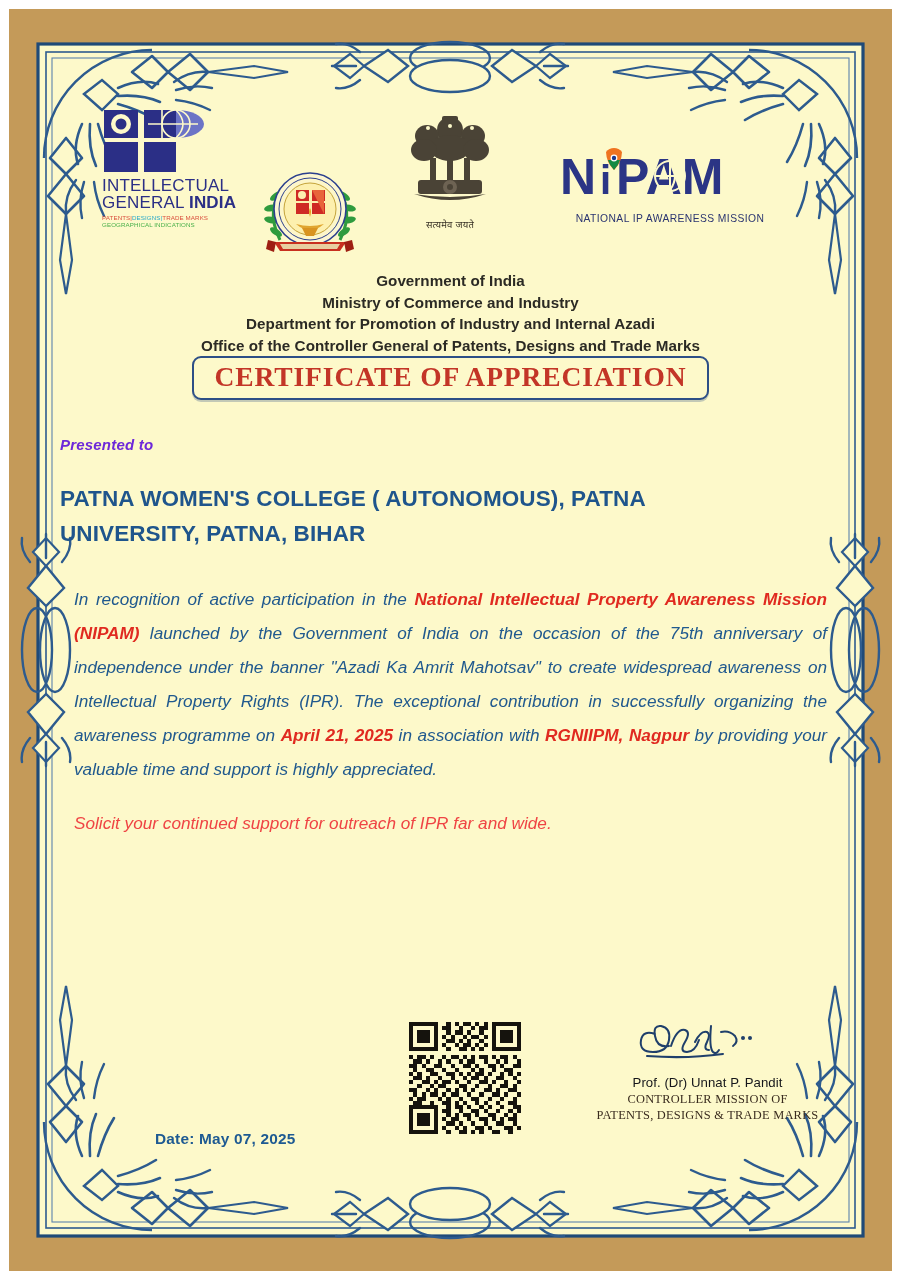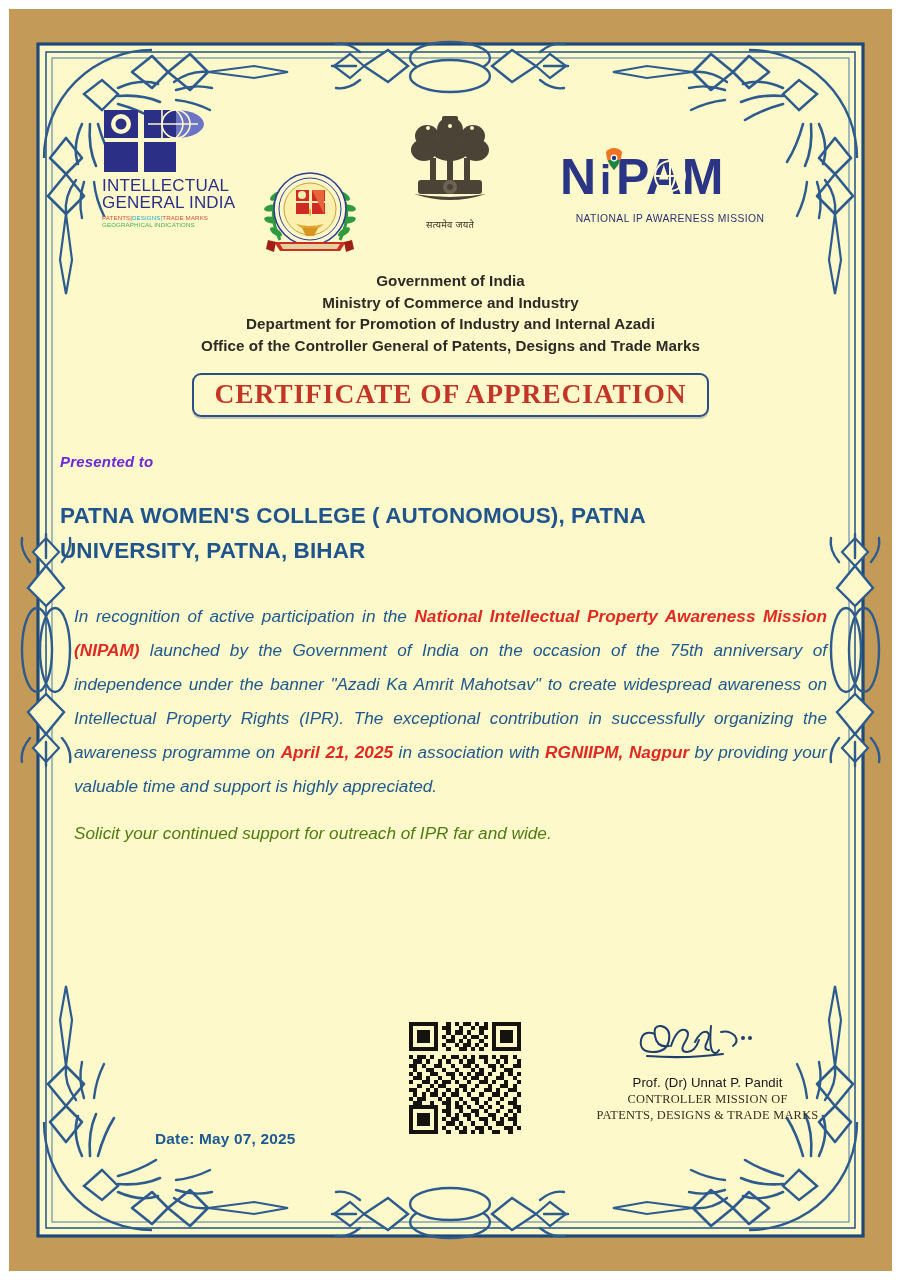--- a/index.html
+++ b/index.html
@@ -74,21 +74,21 @@
   }
   .ipindia-mark { display:block; }
   .ipindia-t1 {
     font-size: 17px;
     letter-spacing: 0.2px;
     color: #2b2f86;
     font-weight: 400;
     line-height: 1.02;
     margin-top: 3px;
   }
-  .ipindia-t1 b { font-weight: 400; text-align: right; }
+  .ipindia-t1 b { font-weight: 700; text-align: right; }
   .ipindia-t2 {
     font-size: 6.2px;
     letter-spacing: 0.1px;
     line-height: 1.25;
     margin-top: 2px;
   }
   .ipindia-t2 .a { color: #d94f3d; }
   .ipindia-t2 .b { color: #2aa9c9; }
   .ipindia-t2 .c { color: #49b04a; }
 
@@ -137,21 +137,20 @@
     font-size: 15.2px;
     line-height: 1.42;
     margin-top: 50px;
     letter-spacing: 0.05px;
   }
 
   
   .title-wrap {
     display: flex;
     justify-content: center;
-    margin-top: 17px;
   }
   .title-plaque {
     border: 2px solid #2d4f86;
     border-radius: 9px;
     padding: 3px 20px 5px 20px;
     background: #fdf9ca;
     box-shadow: 0 2px 0 rgba(45,79,134,0.28);
   }
   .title-plaque span {
     font-family: "Liberation Serif", serif;
@@ -189,24 +188,24 @@
     line-height: 1.98;
     text-align: justify;
     padding: 0 14px 0 14px;
   }
   .body-text .hl {
     color: #e02a20;
     font-weight: bold;
     font-style: italic;
   }
   .solicit {
-    margin-top: 20px;
+    margin-top: 27px;
     font-size: 17.2px;
     font-style: italic;
-    color: #4d7c0f;
+    color: #ef4444;
     padding-left: 14px;
   }
 
   
   .bottom {
     position: absolute;
     left: 0;
     bottom: 12px;
     width: 781px;
     height: 190px;

